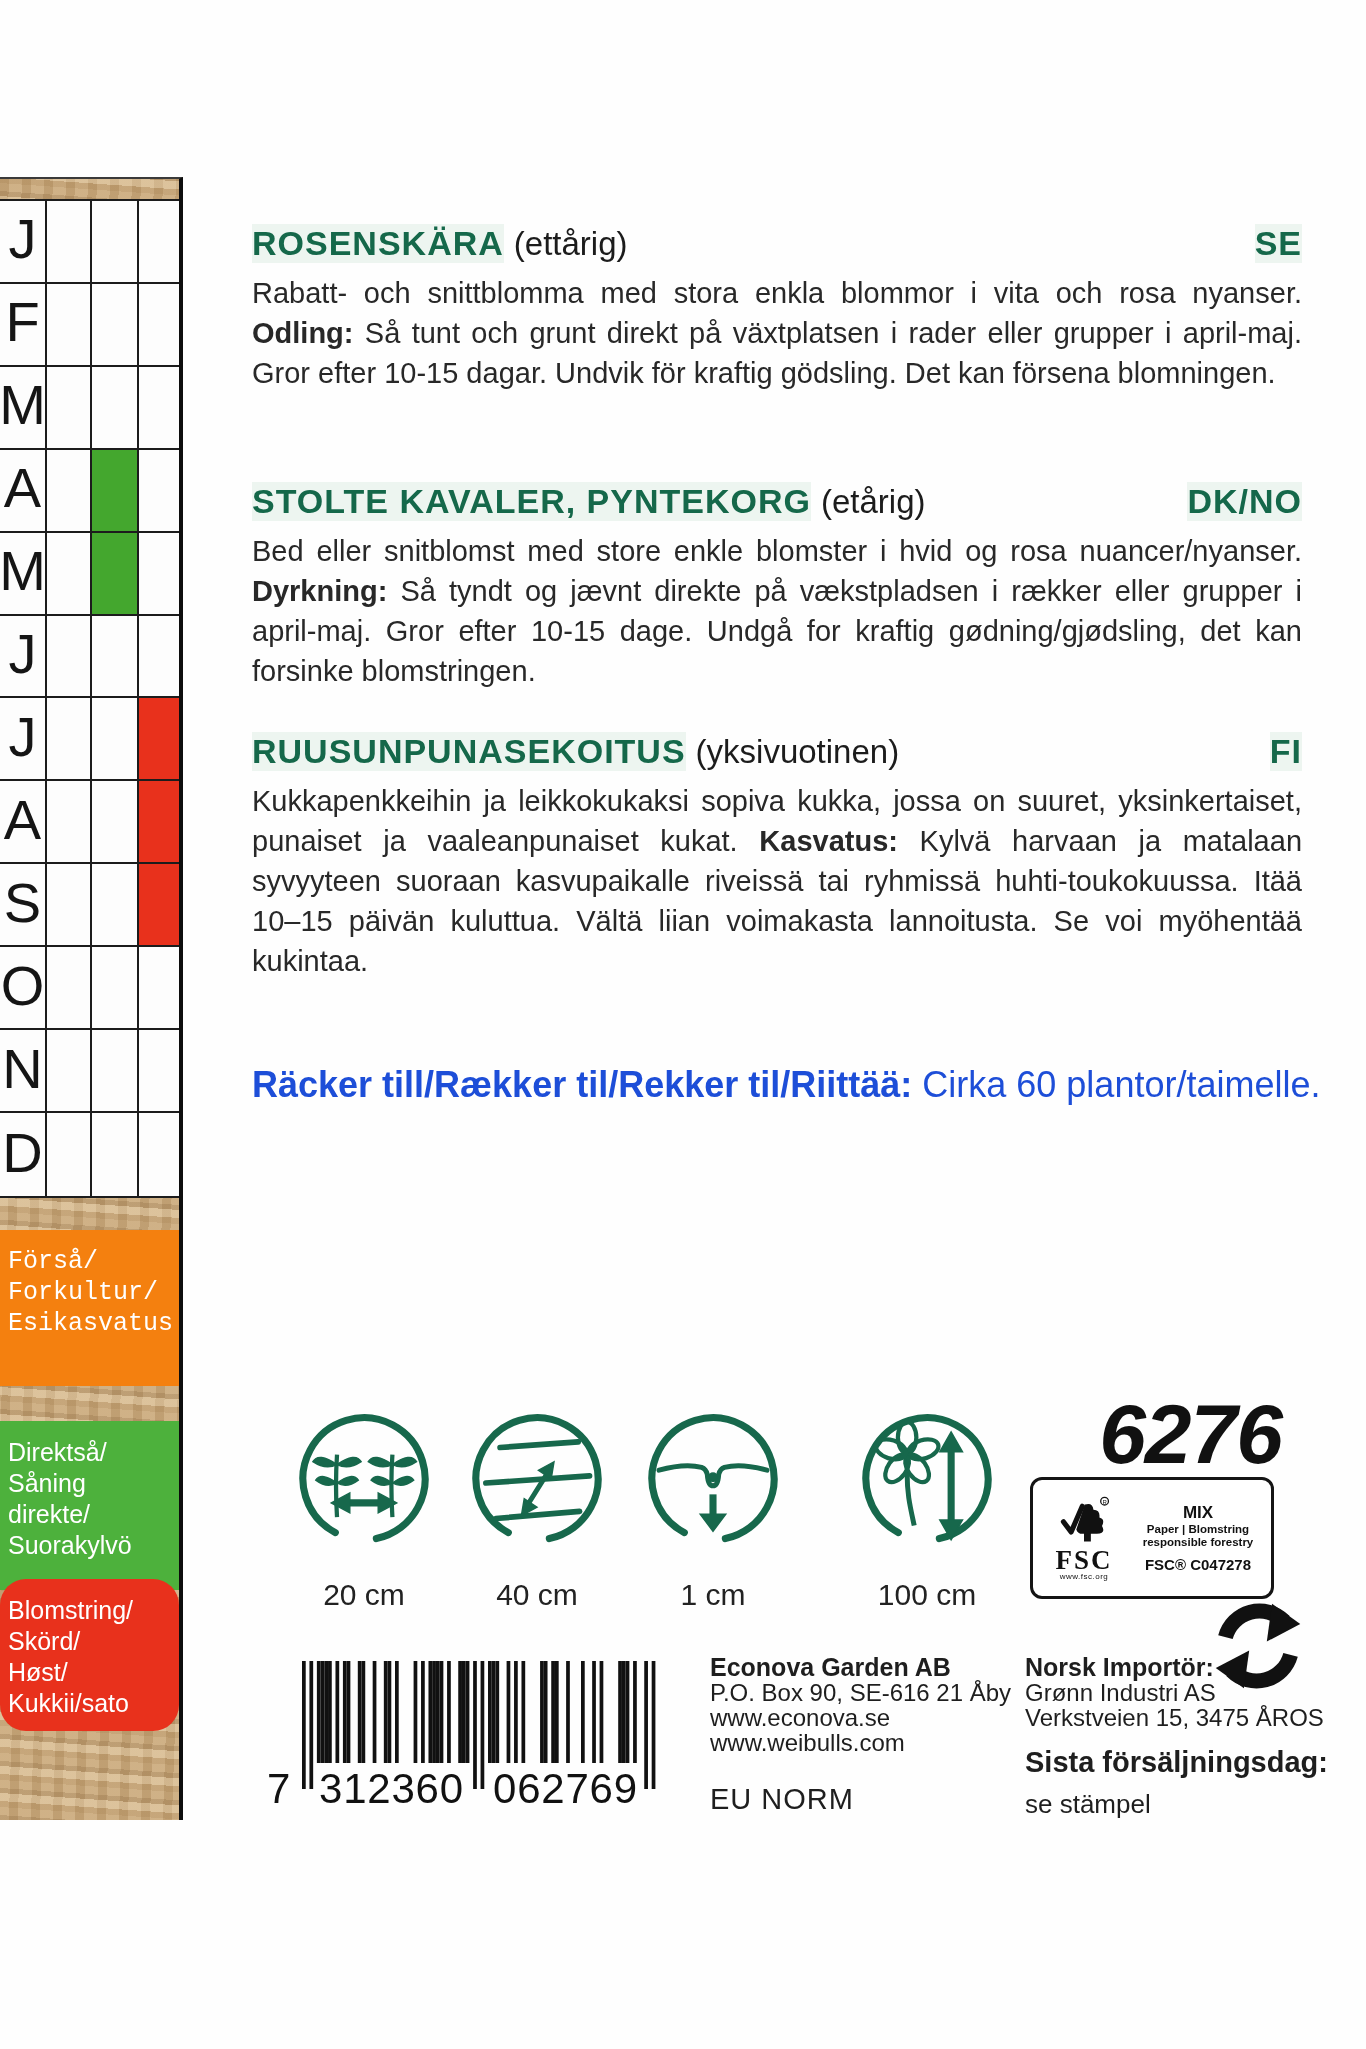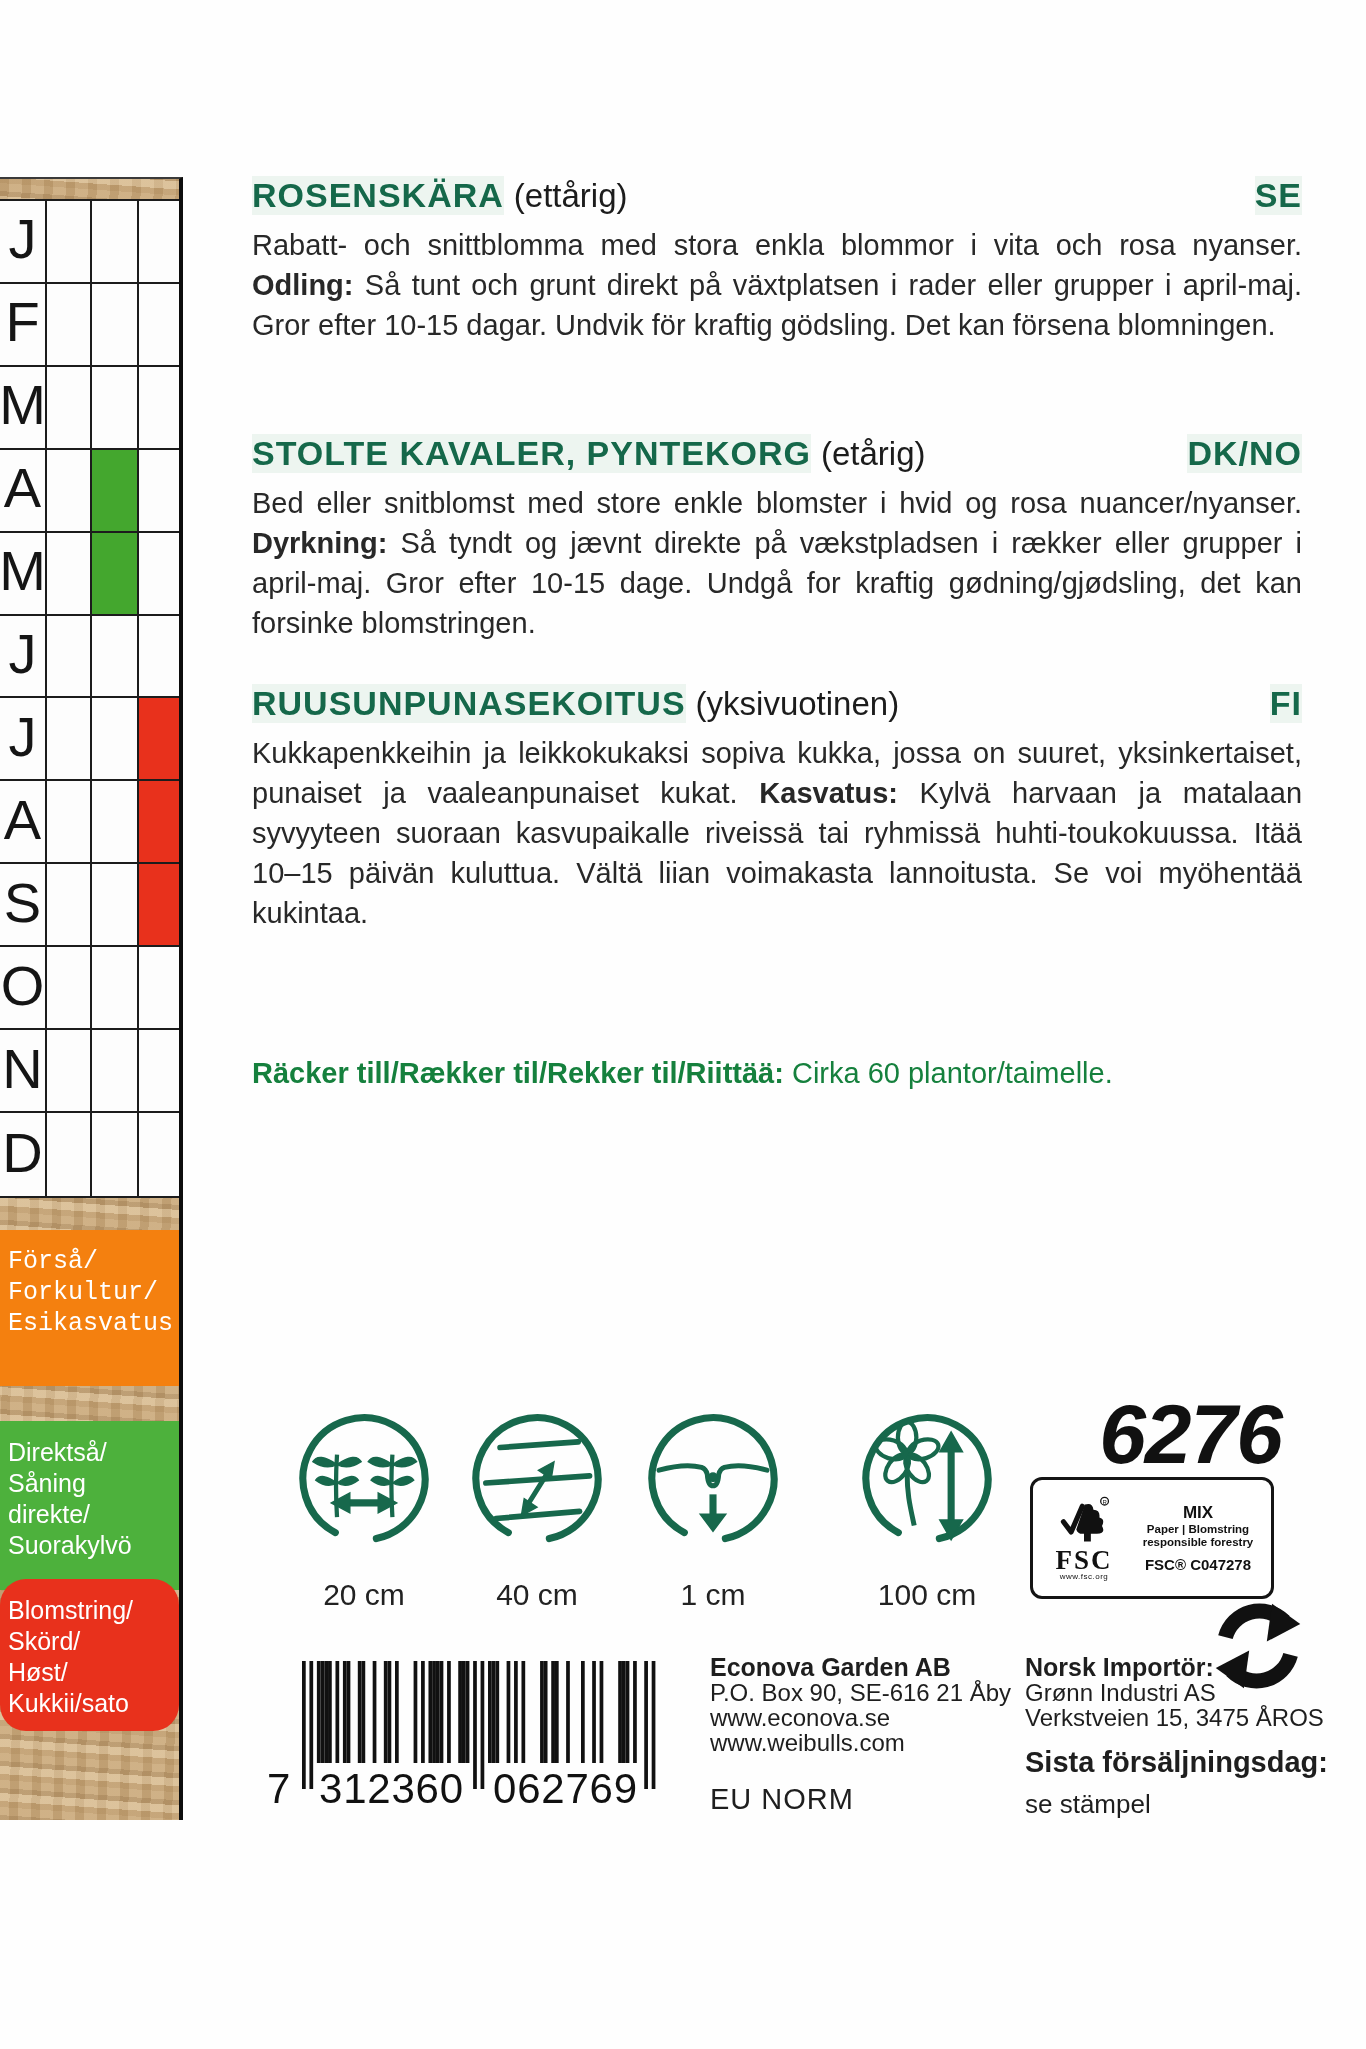--- a/index.html
+++ b/index.html
@@ -30,29 +30,29 @@
     font-size:56px;color:#151515;line-height:1;padding-bottom:4px;
   }
   .legend{
     position:absolute;left:0;width:179px;color:#fff;
     font-size:25px;line-height:31px;padding:16px 0 0 8px;box-sizing:border-box;
   }
   .legend-0{top:1051px;height:156px;}
   .legend-1{top:1242px;height:169px;}
   .legend-2{top:1400px;height:152px;border-radius:26px;}
   
-  .section{position:absolute;left:252px;width:1050px;}
+  .section{position:absolute;left:252px;width:1050px;margin-top:48px;}
   .sec-1{top:176px;} .sec-2{top:434px;} .sec-3{top:684px;}
   .sec-head{display:flex;align-items:baseline;font-size:34px;letter-spacing:1px;color:#1c1c1c;}
   .t-green{color:var(--title_green);font-weight:bold;background:#edf5f0;}
   .sec-sub{margin-left:10px;font-size:33px;letter-spacing:0;}
   .spacer{flex:1;}
   .sec-body{margin-top:10px;font-size:29px;line-height:40px;text-align:justify;color:#282828;}
   .sec-body .b{font-weight:bold;}
-  .yield{position:absolute;left:252px;top:1028px;width:1080px;font-size:29px;color:#15803d;}
+  .yield{position:absolute;left:252px;top:1028px;width:1080px;font-size:36px;color:#1d4ed8;}
   .yield .b{font-weight:bold;}
   
   .icon-fig{position:absolute;top:1396px;width:176px;text-align:center;color:var(--icon_green);}
   .icon-fig svg{display:block;margin:0 auto;}
   .if-0{left:236px;} .if-1{left:409px;} .if-2{left:585px;} .if-3{left:799px;}
   .icon-label{margin-top:24px;font-size:30px;color:#222;}
   
   .product-number{
     position:absolute;left:1000px;top:1386px;width:282px;text-align:right;
     font-size:84px;font-weight:bold;letter-spacing:-1px;color:#111;font-style:italic;

